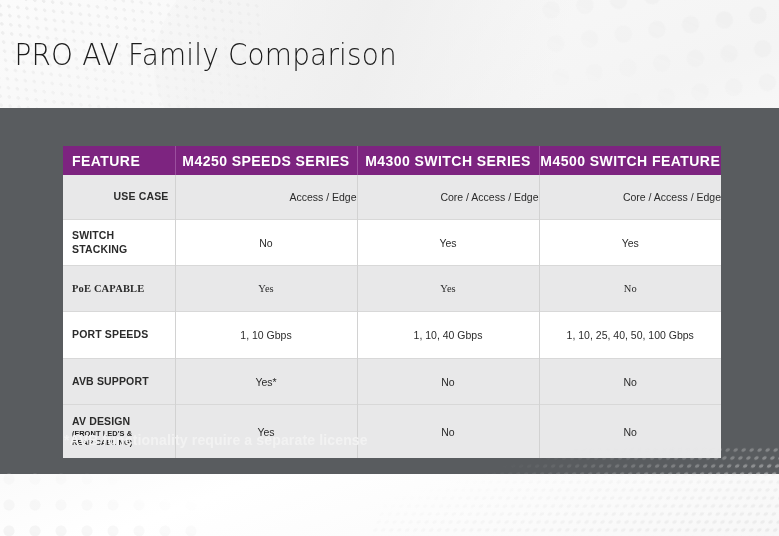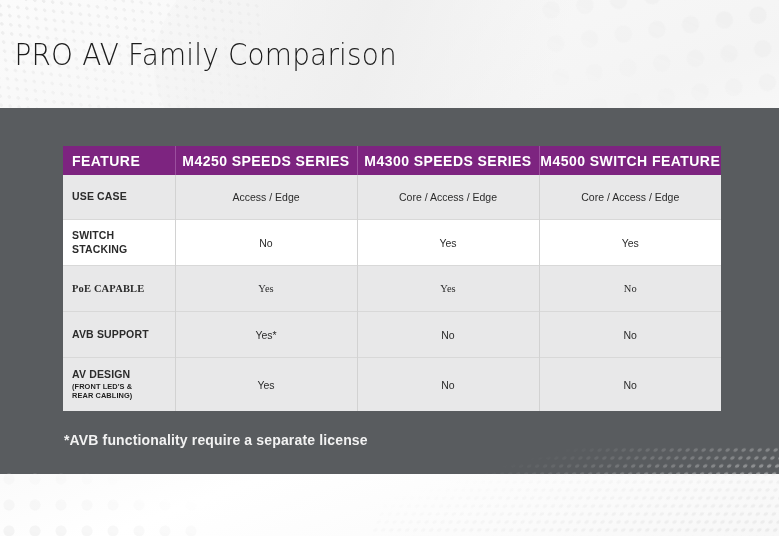--- a/index.html
+++ b/index.html
@@ -180,21 +180,21 @@
     color: #2f2f2f;
   }
   .feature-sub {
     display: block;
     font-size: 7.4px;
     letter-spacing: .1px;
     line-height: 1.3;
     font-weight: bold;
     color: #1f1f1f;
   }
-  tr.r-usecase td { height: 32px; }
+  tr.r-usecase td { height: 32px; text-align: right; }
   tr.r-stacking td { height: 33px; }
   tr.r-poe td { height: 33px; font-family: Liberation Serif, serif; }
   tr.r-speeds td { height: 34px; }
   tr.r-avb td { height: 33px; margin-top: 16px; }
   tr.r-webui td { height: 34px; }
   tr.r-design td { height: 41px; }
 
   
   .footnote {
     position: absolute;
@@ -225,21 +225,21 @@
     <colgroup>
       <col class="c-feature">
       <col class="c-data">
       <col class="c-data">
       <col class="c-data">
     </colgroup>
     <thead>
       <tr>
         <th class="hdr-feature">FEATURE</th>
         <th class="hdr-col">M4250 SPEEDS SERIES</th>
-        <th class="hdr-col">M4300 SPEEDS SERIES</th>
+        <th class="hdr-col">M4300 SWITCH SERIES</th>
         <th class="hdr-col">M4500 SWITCH FEATURE</th>
       </tr>
     </thead>
     <tbody>
       <tr class="row-alt r-usecase">
         <td class="feature-cell">USE CASE</td>
         <td class="value-cell">Access / Edge</td>
         <td class="value-cell">Core / Access / Edge</td>
         <td class="value-cell">Core / Access / Edge</td>
       </tr>
@@ -248,20 +248,26 @@
         <td class="value-cell">No</td>
         <td class="value-cell">Yes</td>
         <td class="value-cell">Yes</td>
       </tr>
       <tr class="row-alt r-poe">
         <td class="feature-cell">PoE CAPABLE</td>
         <td class="value-cell">Yes</td>
         <td class="value-cell">Yes</td>
         <td class="value-cell">No</td>
       </tr>
+      <tr class="row-base r-speeds">
+        <td class="feature-cell">PORT SPEEDS</td>
+        <td class="value-cell">1, 10 Gbps</td>
+        <td class="value-cell">1, 10, 40 Gbps</td>
+        <td class="value-cell">1, 10, 25, 40, 50, 100 Gbps</td>
+      </tr>
       <tr class="row-alt r-avb">
         <td class="feature-cell">AVB SUPPORT</td>
         <td class="value-cell">Yes*</td>
         <td class="value-cell">No</td>
         <td class="value-cell">No</td>
       </tr>
       <tr class="row-alt r-design">
         <td class="feature-cell">
           <span>AV DESIGN</span>
           <span class="feature-sub">(FRONT LED'S &amp;<br>REAR CABLING)</span>

